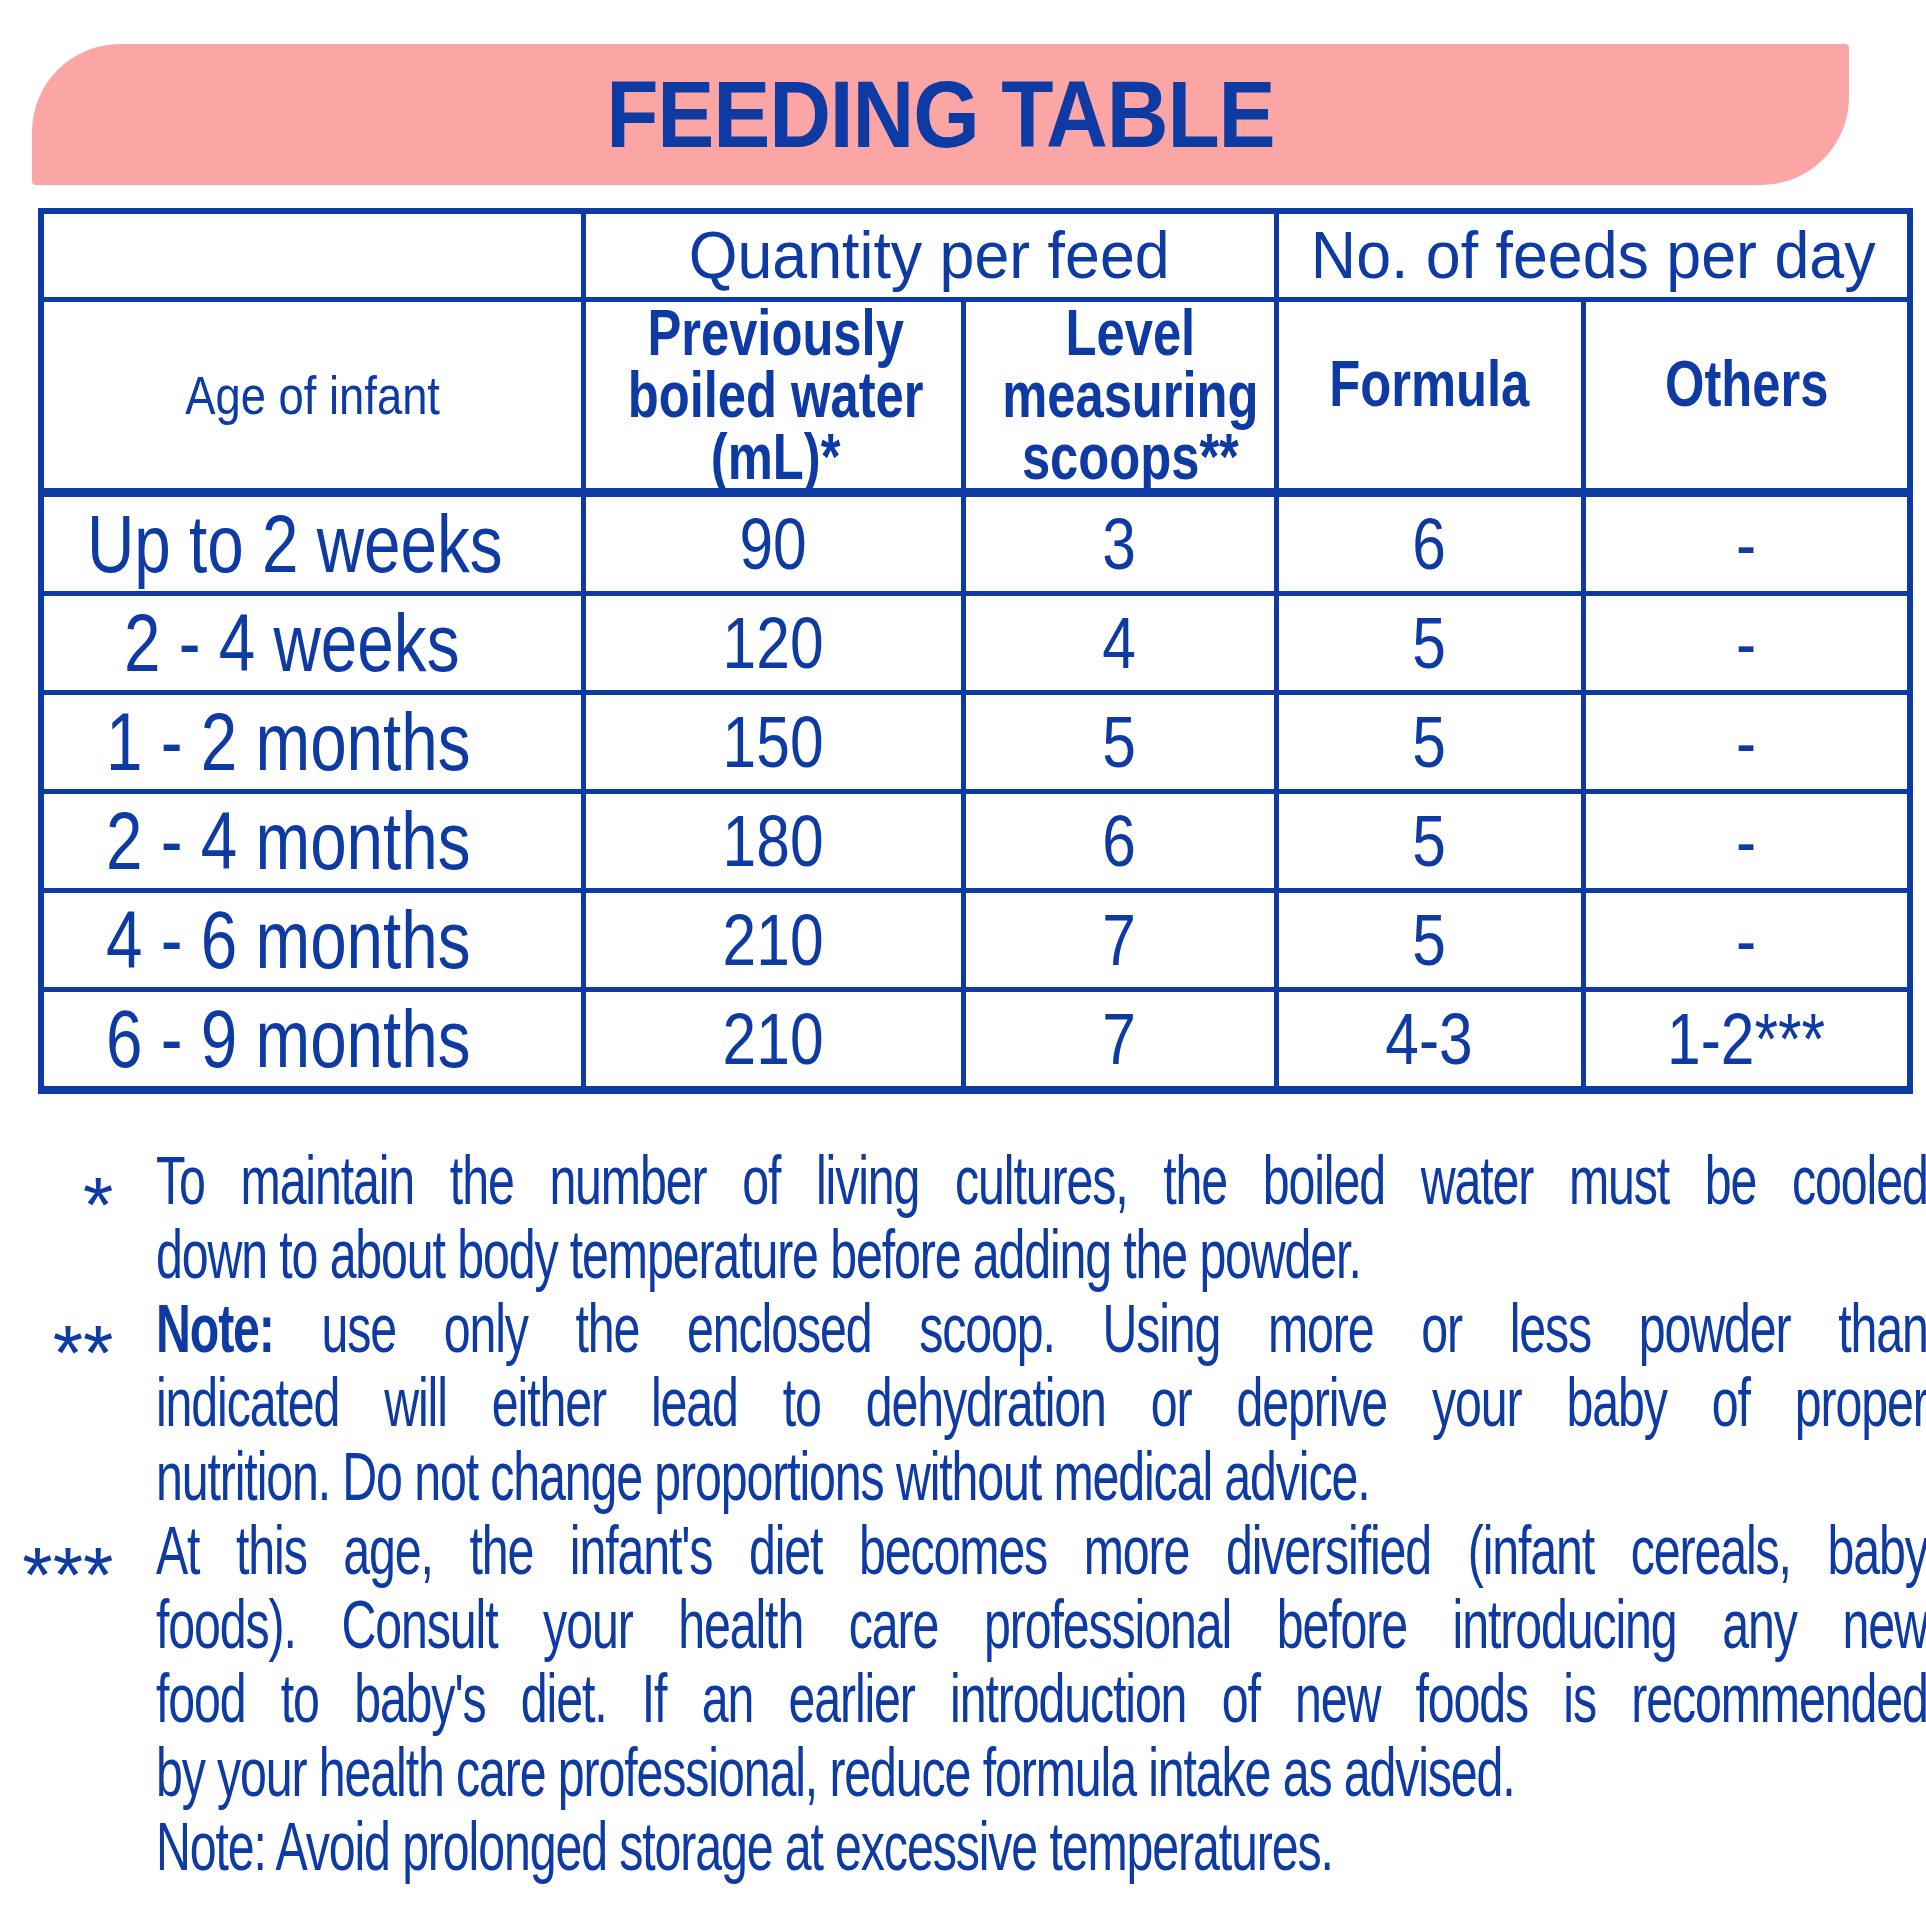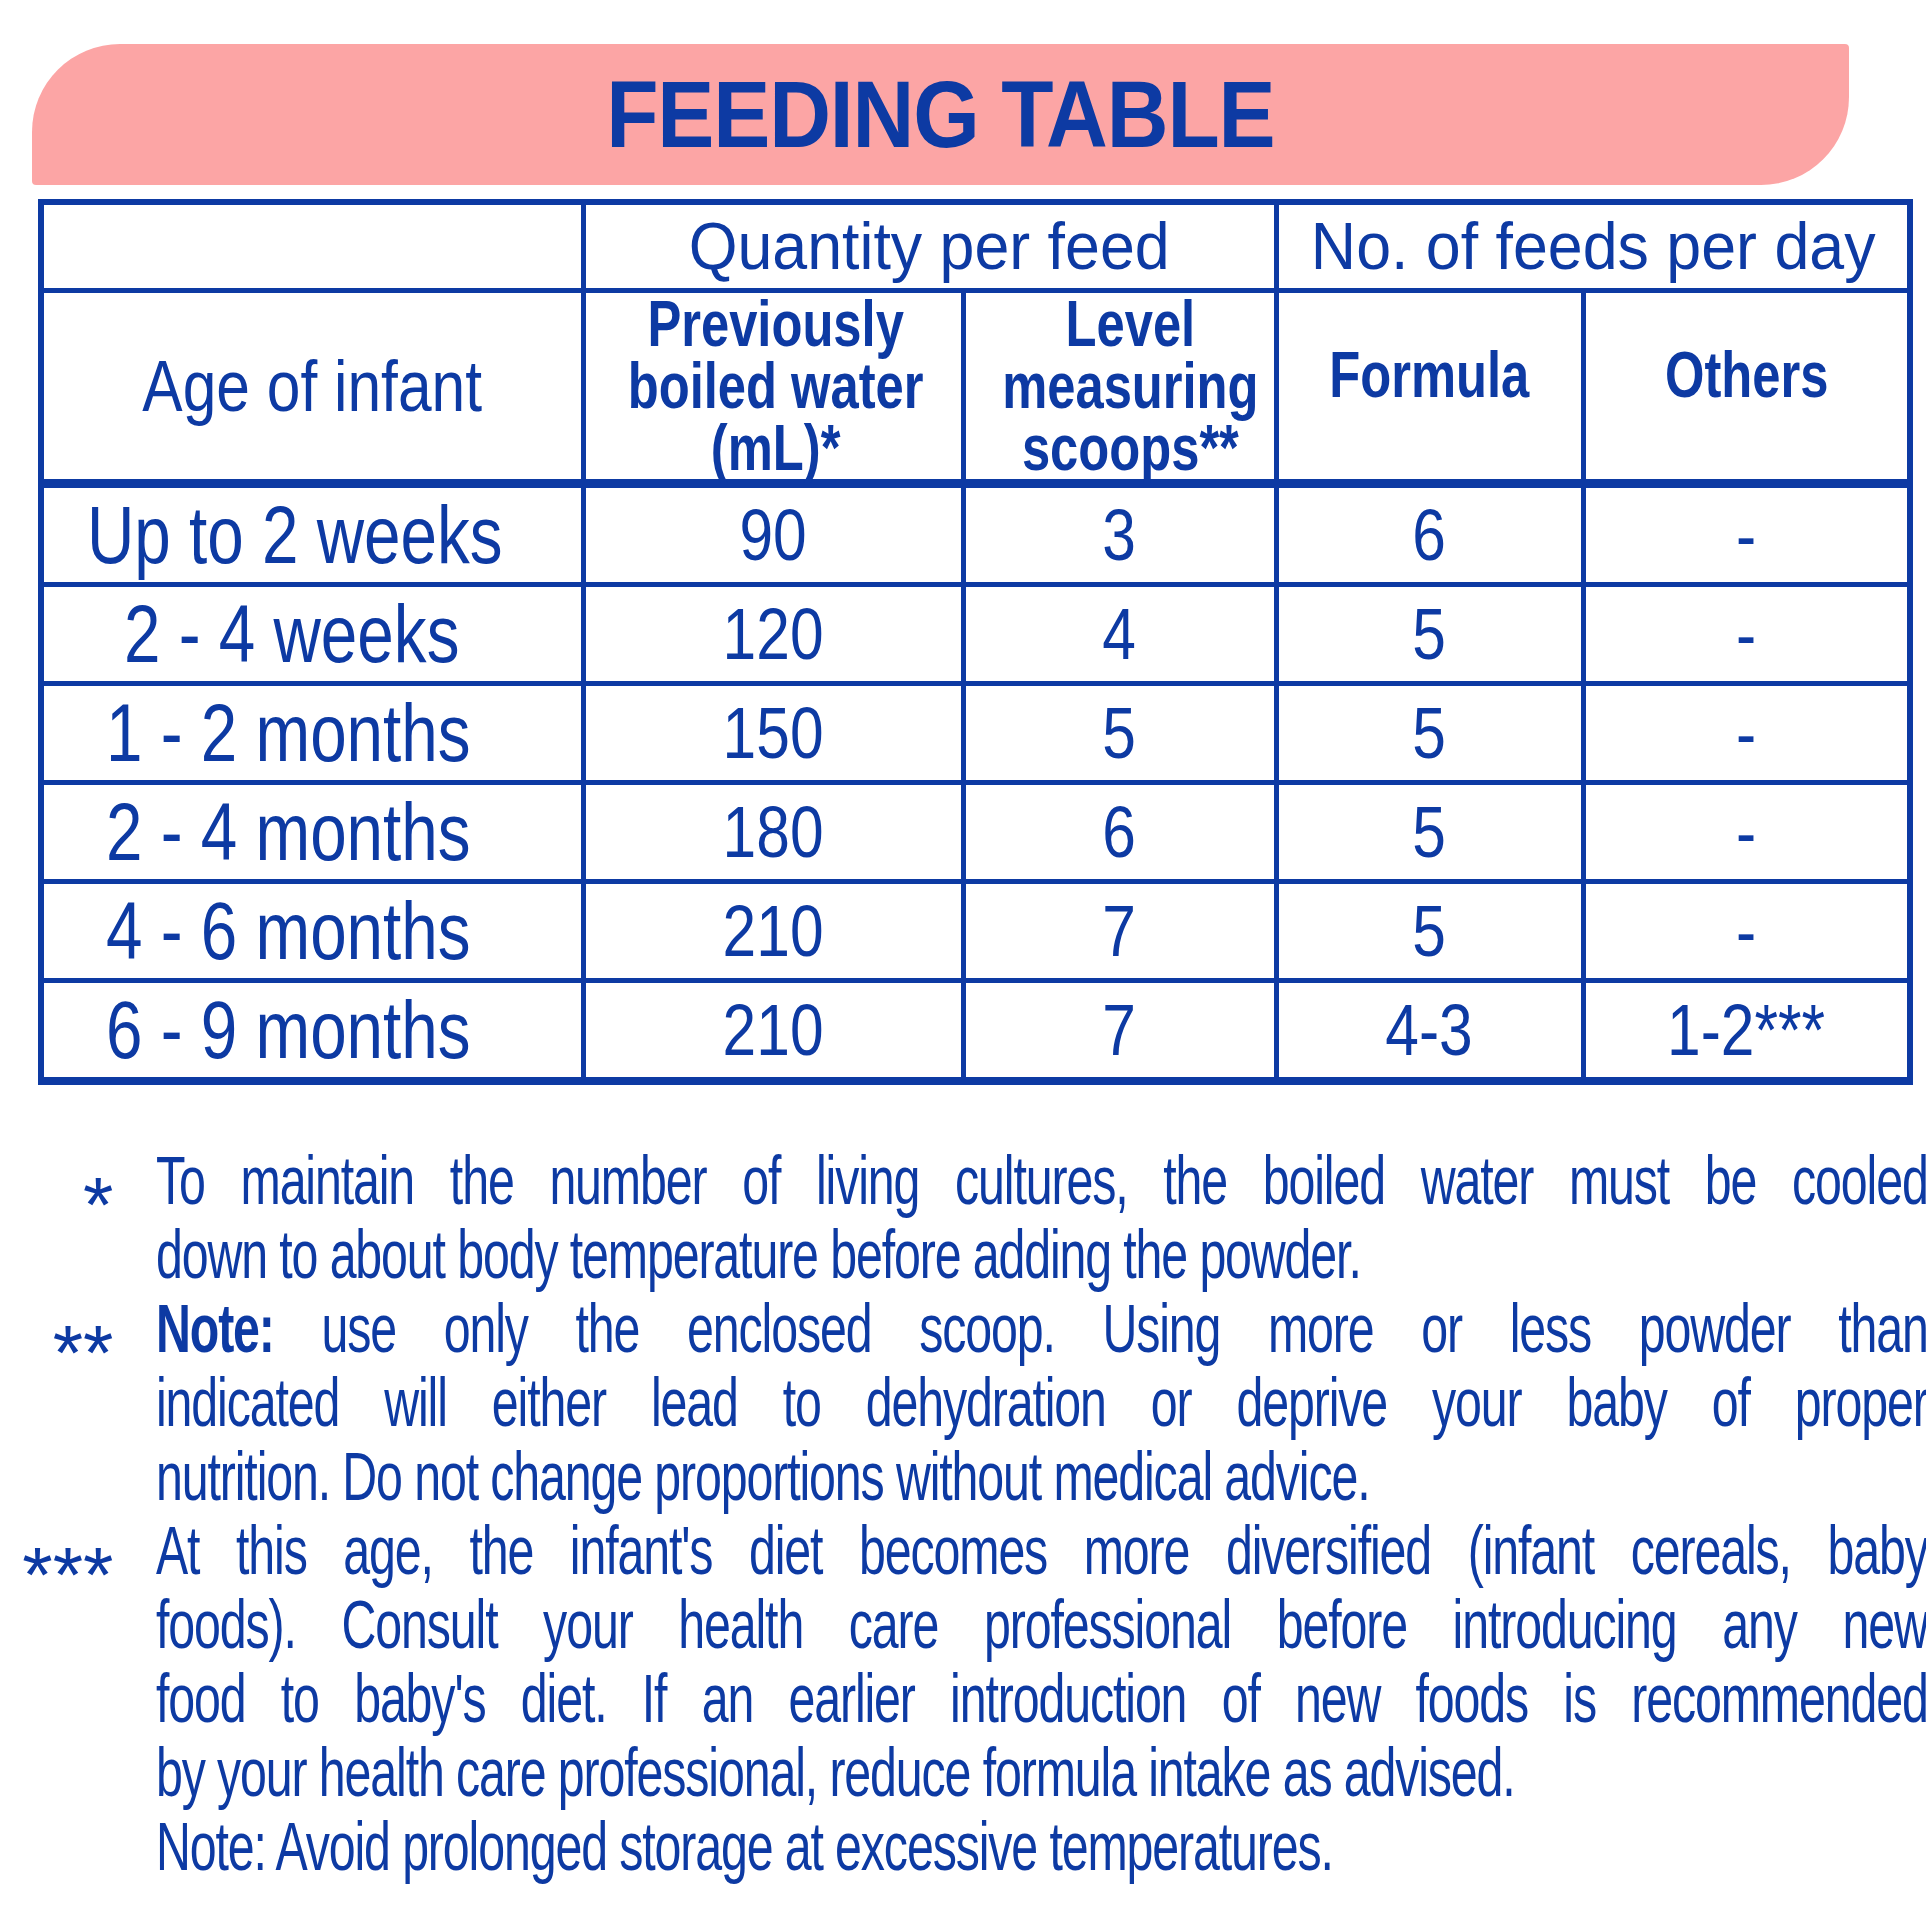--- a/index.html
+++ b/index.html
@@ -22,39 +22,39 @@
   .banner-title{
     font-size:95px;font-weight:bold;
     letter-spacing:-1.2px;
     white-space:nowrap;
     display:inline-block;
     transform:scaleX(0.9);
     color:#0d3aa3;
   }
   
   table.feed-table{
-    position:absolute;left:38px;top:199px;
+    position:absolute;left:38px;top:208px;
     width:1869px;
     border-collapse:collapse;
     table-layout:fixed;
     border:6.6px solid #0d3aa3;
     border-bottom-width:8.2px;
     padding-left:30px;
   }
   table.feed-table td{
     border:5px solid #0d3aa3;
     text-align:center;
     vertical-align:middle;
     padding:0;
     overflow:visible;
   }
   tr.h2 td{border-bottom-width:9px;}
   .gh{font-size:66px;}
   .gh .cx{transform:scaleX(0.95);}
-  .age-header{font-size:72px;}
+  .age-header{font-size:54px;}
   .bh{
     display:inline-block;
     transform:scaleX(0.78);
     white-space:nowrap;
     font-size:65px;font-weight:bold;line-height:62px;
     text-align:center;
   }
   td.v-bottom{vertical-align:bottom;}
   td.v-bottom .bh{margin-bottom:21.4px;}
   .cx{

